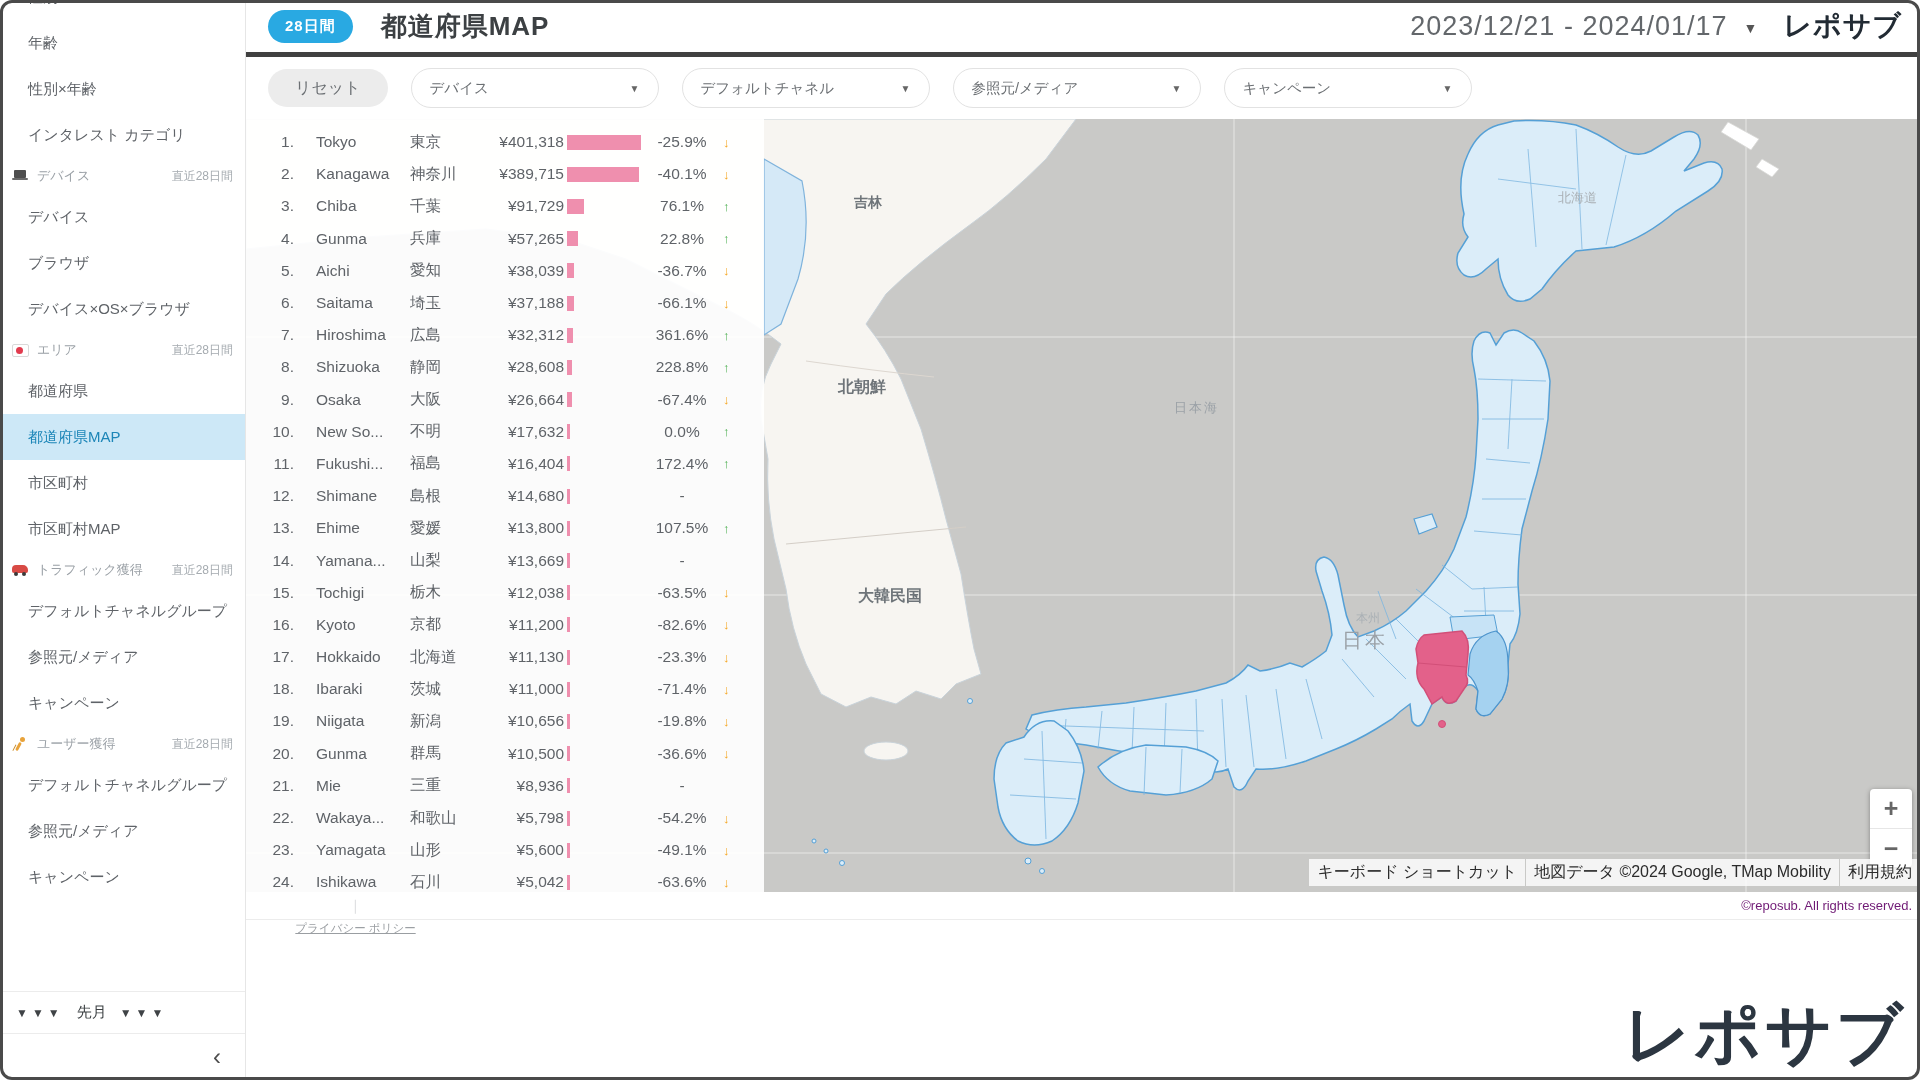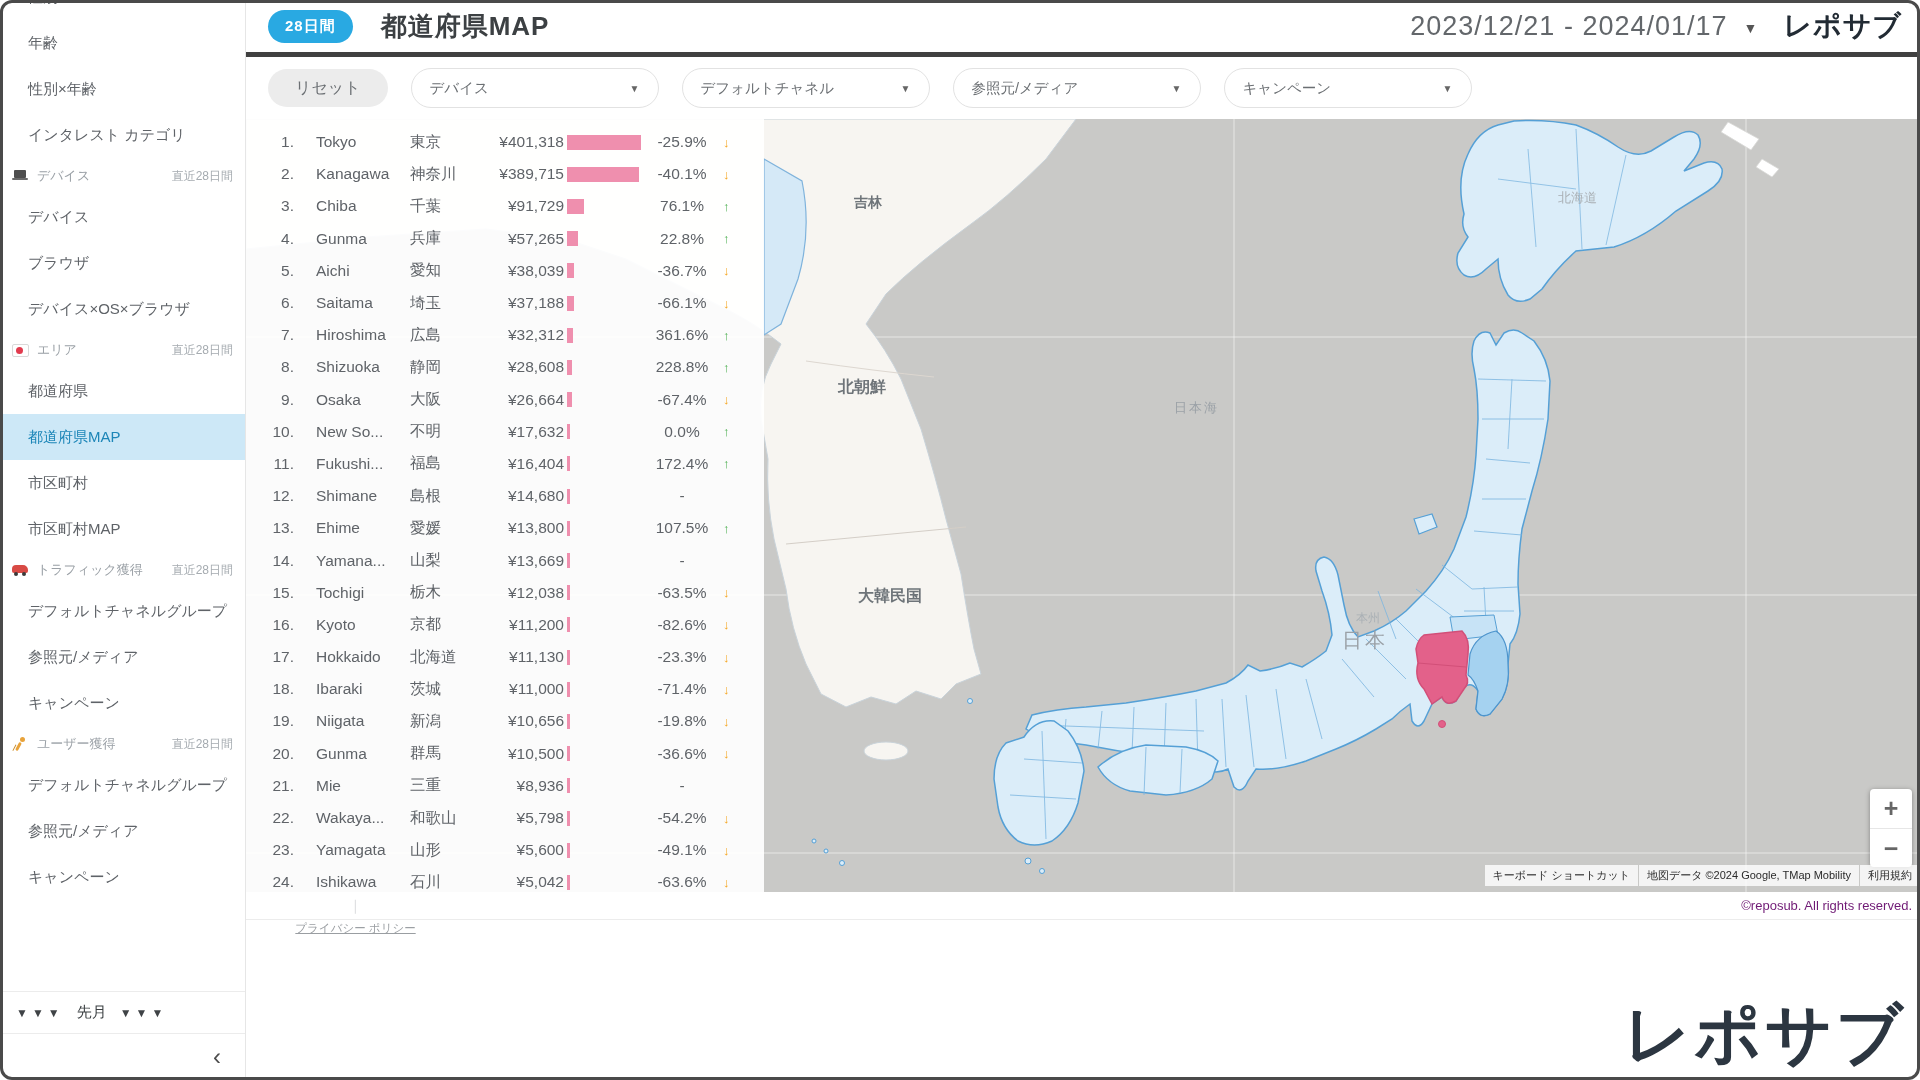--- a/index.html
+++ b/index.html
@@ -82,21 +82,21 @@
   .c-bar i { display:block; height:15px; background:#ef8fae; }
   .c-pct { width:76px; text-align:center; }
   .c-trend { width:18px; padding-left:3px; font-weight:bold; font-size:13px; }
   .c-trend.up { color:#4caf50; } .c-trend.down { color:#f5a623; }
 
   .zoomctl { position:absolute; right:8px; bottom:25px; width:42px; background:#fff;
     border-radius:4px; box-shadow:0 1px 5px rgba(0,0,0,0.35); overflow:hidden; }
   .zbtn { height:39px; display:flex; align-items:center; justify-content:center;
     font-size:25px; color:#666; cursor:pointer; font-weight:bold; }
   .zbtn + .zbtn { border-top:1px solid #e6e6e6; }
-  .map-attrib { position:absolute; right:0; bottom:6px; display:flex; font-size:11px;
+  .map-attrib { position:absolute; right:0; bottom:6px; display:flex; font-size:16px;
     color:#2b2b2b; white-space:nowrap; }
   .map-attrib span { background:rgba(255,255,255,0.8); padding:3px 8px; margin-left:1px; cursor:pointer; }
 
   
   .footer-row { height:28px; display:flex; align-items:center; justify-content:space-between;
     padding:0 8px 0 28px; border-bottom:1px solid #ececec; }
   .lu { font-size:11.5px; color:#b2b5b8; display:flex; align-items:center; gap:9px;flex-direction:column; }
   .lu .sep { color:#d4d6d8; }
   .privacy { text-decoration:underline; color:#9a9ea2; cursor:pointer; }
   .copyright { font-size:13px; color:#701a75; }

